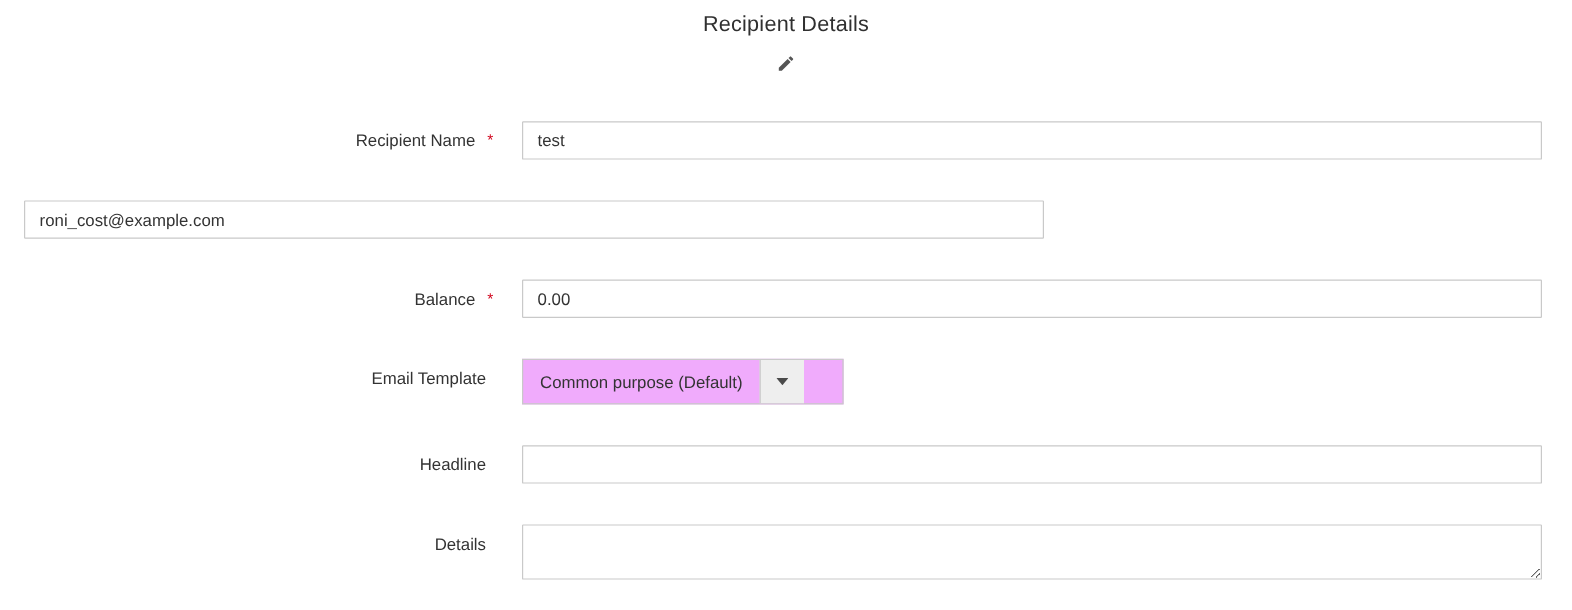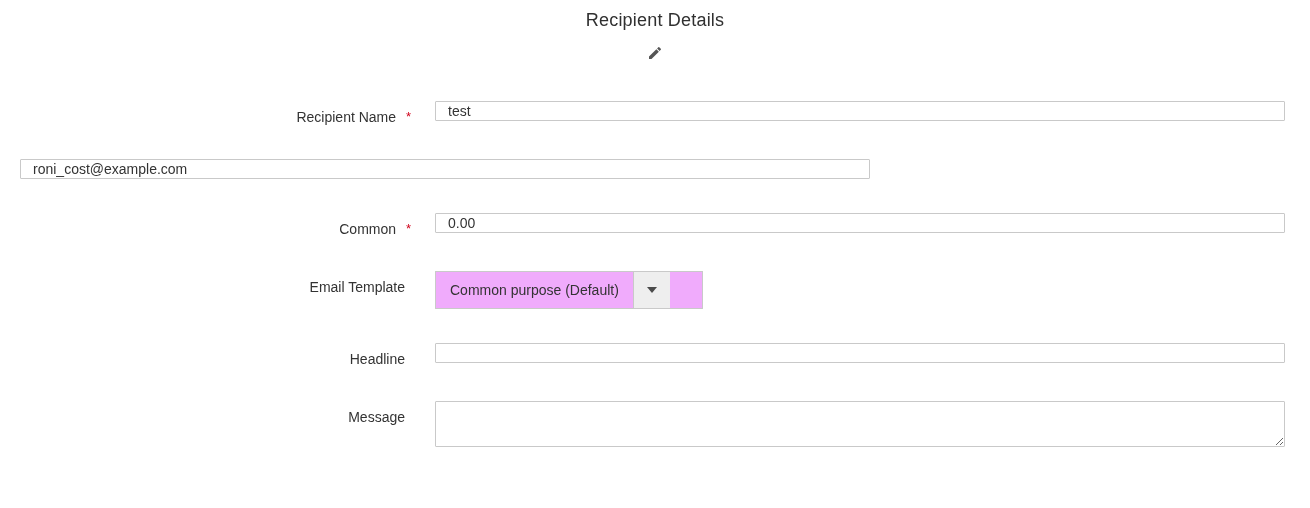--- a/index.html
+++ b/index.html
@@ -76,21 +76,21 @@
   .text-input,
   .textarea-input {
     width: 100%;
     box-sizing: border-box;
     border: 1px solid #c9c9c9;
     background: #ffffff;
     color: #333333;
     font-size: 14px;
     font-family: inherit;
     padding: 9px 12px;
-    height: 20px;
+    height: 32px;
     border-radius: 1px;
     outline: none;
   }
   .textarea-input {
     height: 46px;
     resize: both;
     padding-top: 8px;
   }
 
   
@@ -152,21 +152,21 @@
   </div>
 
   <div class="form-row">
     <div class="form-control-wrap">
       <input type="text" class="text-input" value="roni_cost@example.com" style="">
     </div>
   </div>
 
   <div class="form-row">
     <label class="form-label">
-      <span>Common</span>
+      <span>Balance</span>
       <span class="req">*</span>
     </label>
     <div class="form-control-wrap">
       <input type="text" class="text-input" value="0.00" style="">
     </div>
   </div>
 
   <div class="form-row">
     <label class="form-label">
       <span>Email Template</span>
@@ -187,20 +187,20 @@
     <label class="form-label">
       <span>Headline</span>
     </label>
     <div class="form-control-wrap">
       <input type="text" class="text-input" value="" style="">
     </div>
   </div>
 
   <div class="form-row">
     <label class="form-label">
-      <span>Message</span>
+      <span>Details</span>
     </label>
     <div class="form-control-wrap">
       <textarea class="textarea-input" style=""></textarea>
     </div>
   </div>
 
 </div>
 
 </body></html>

